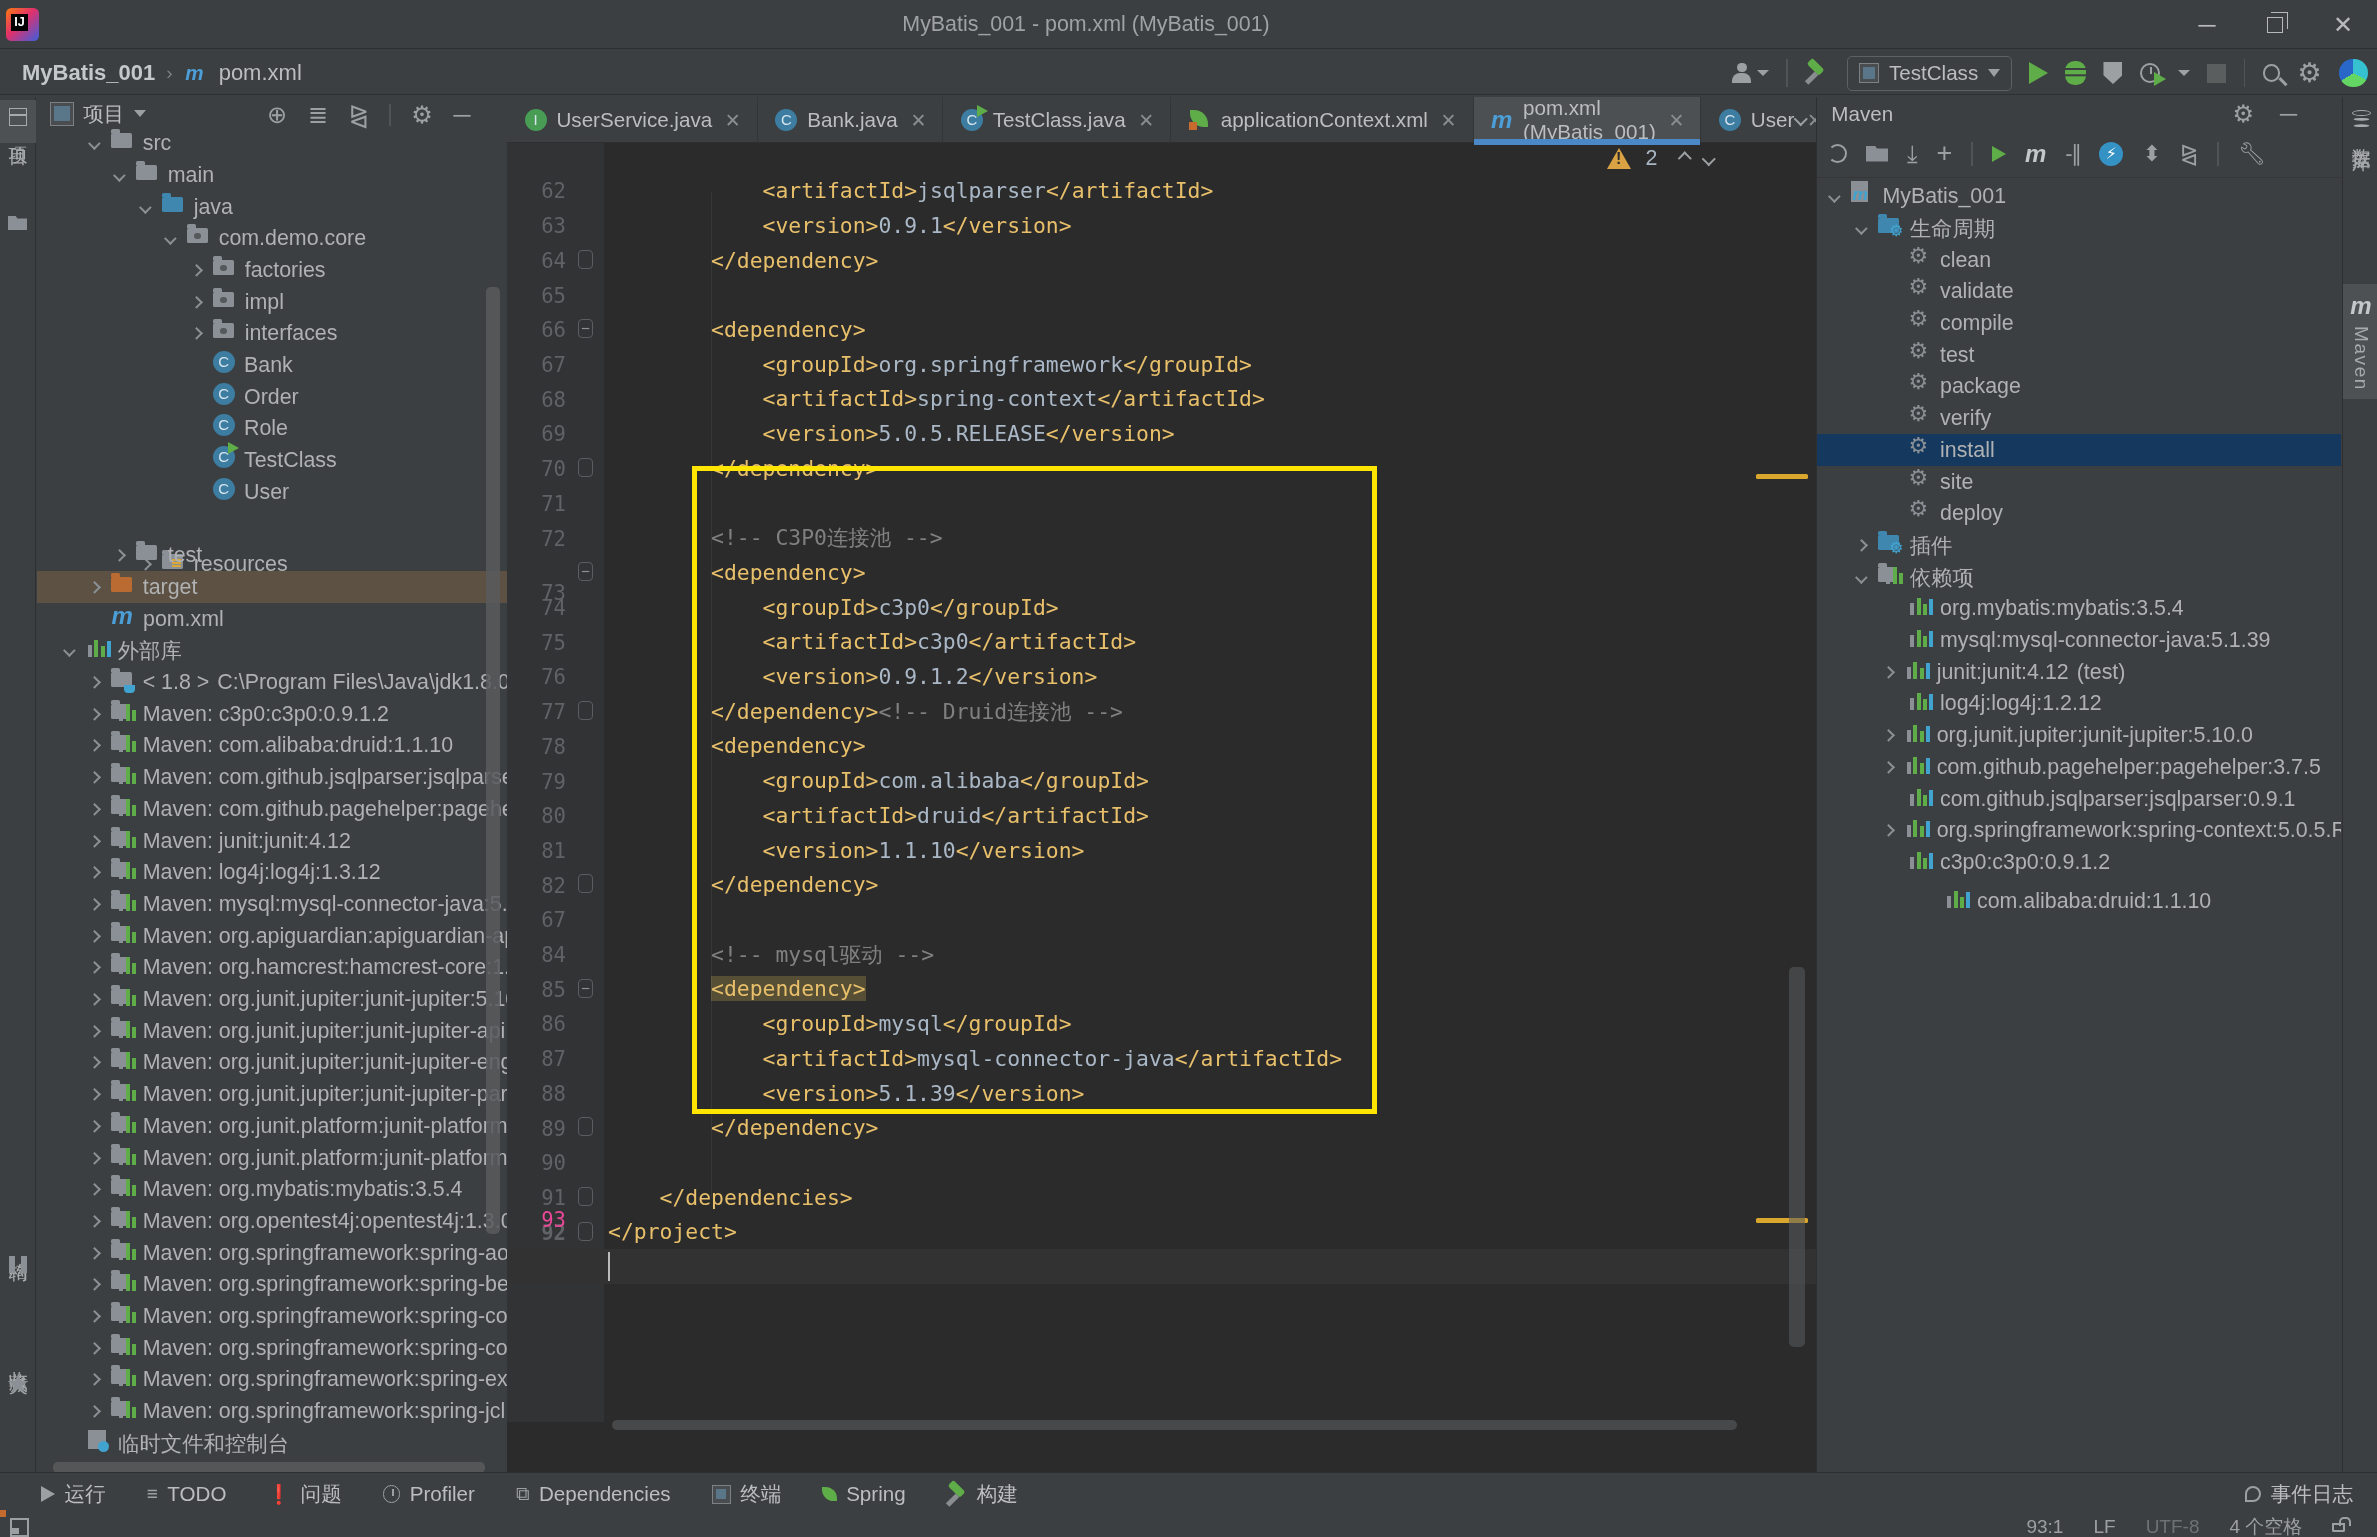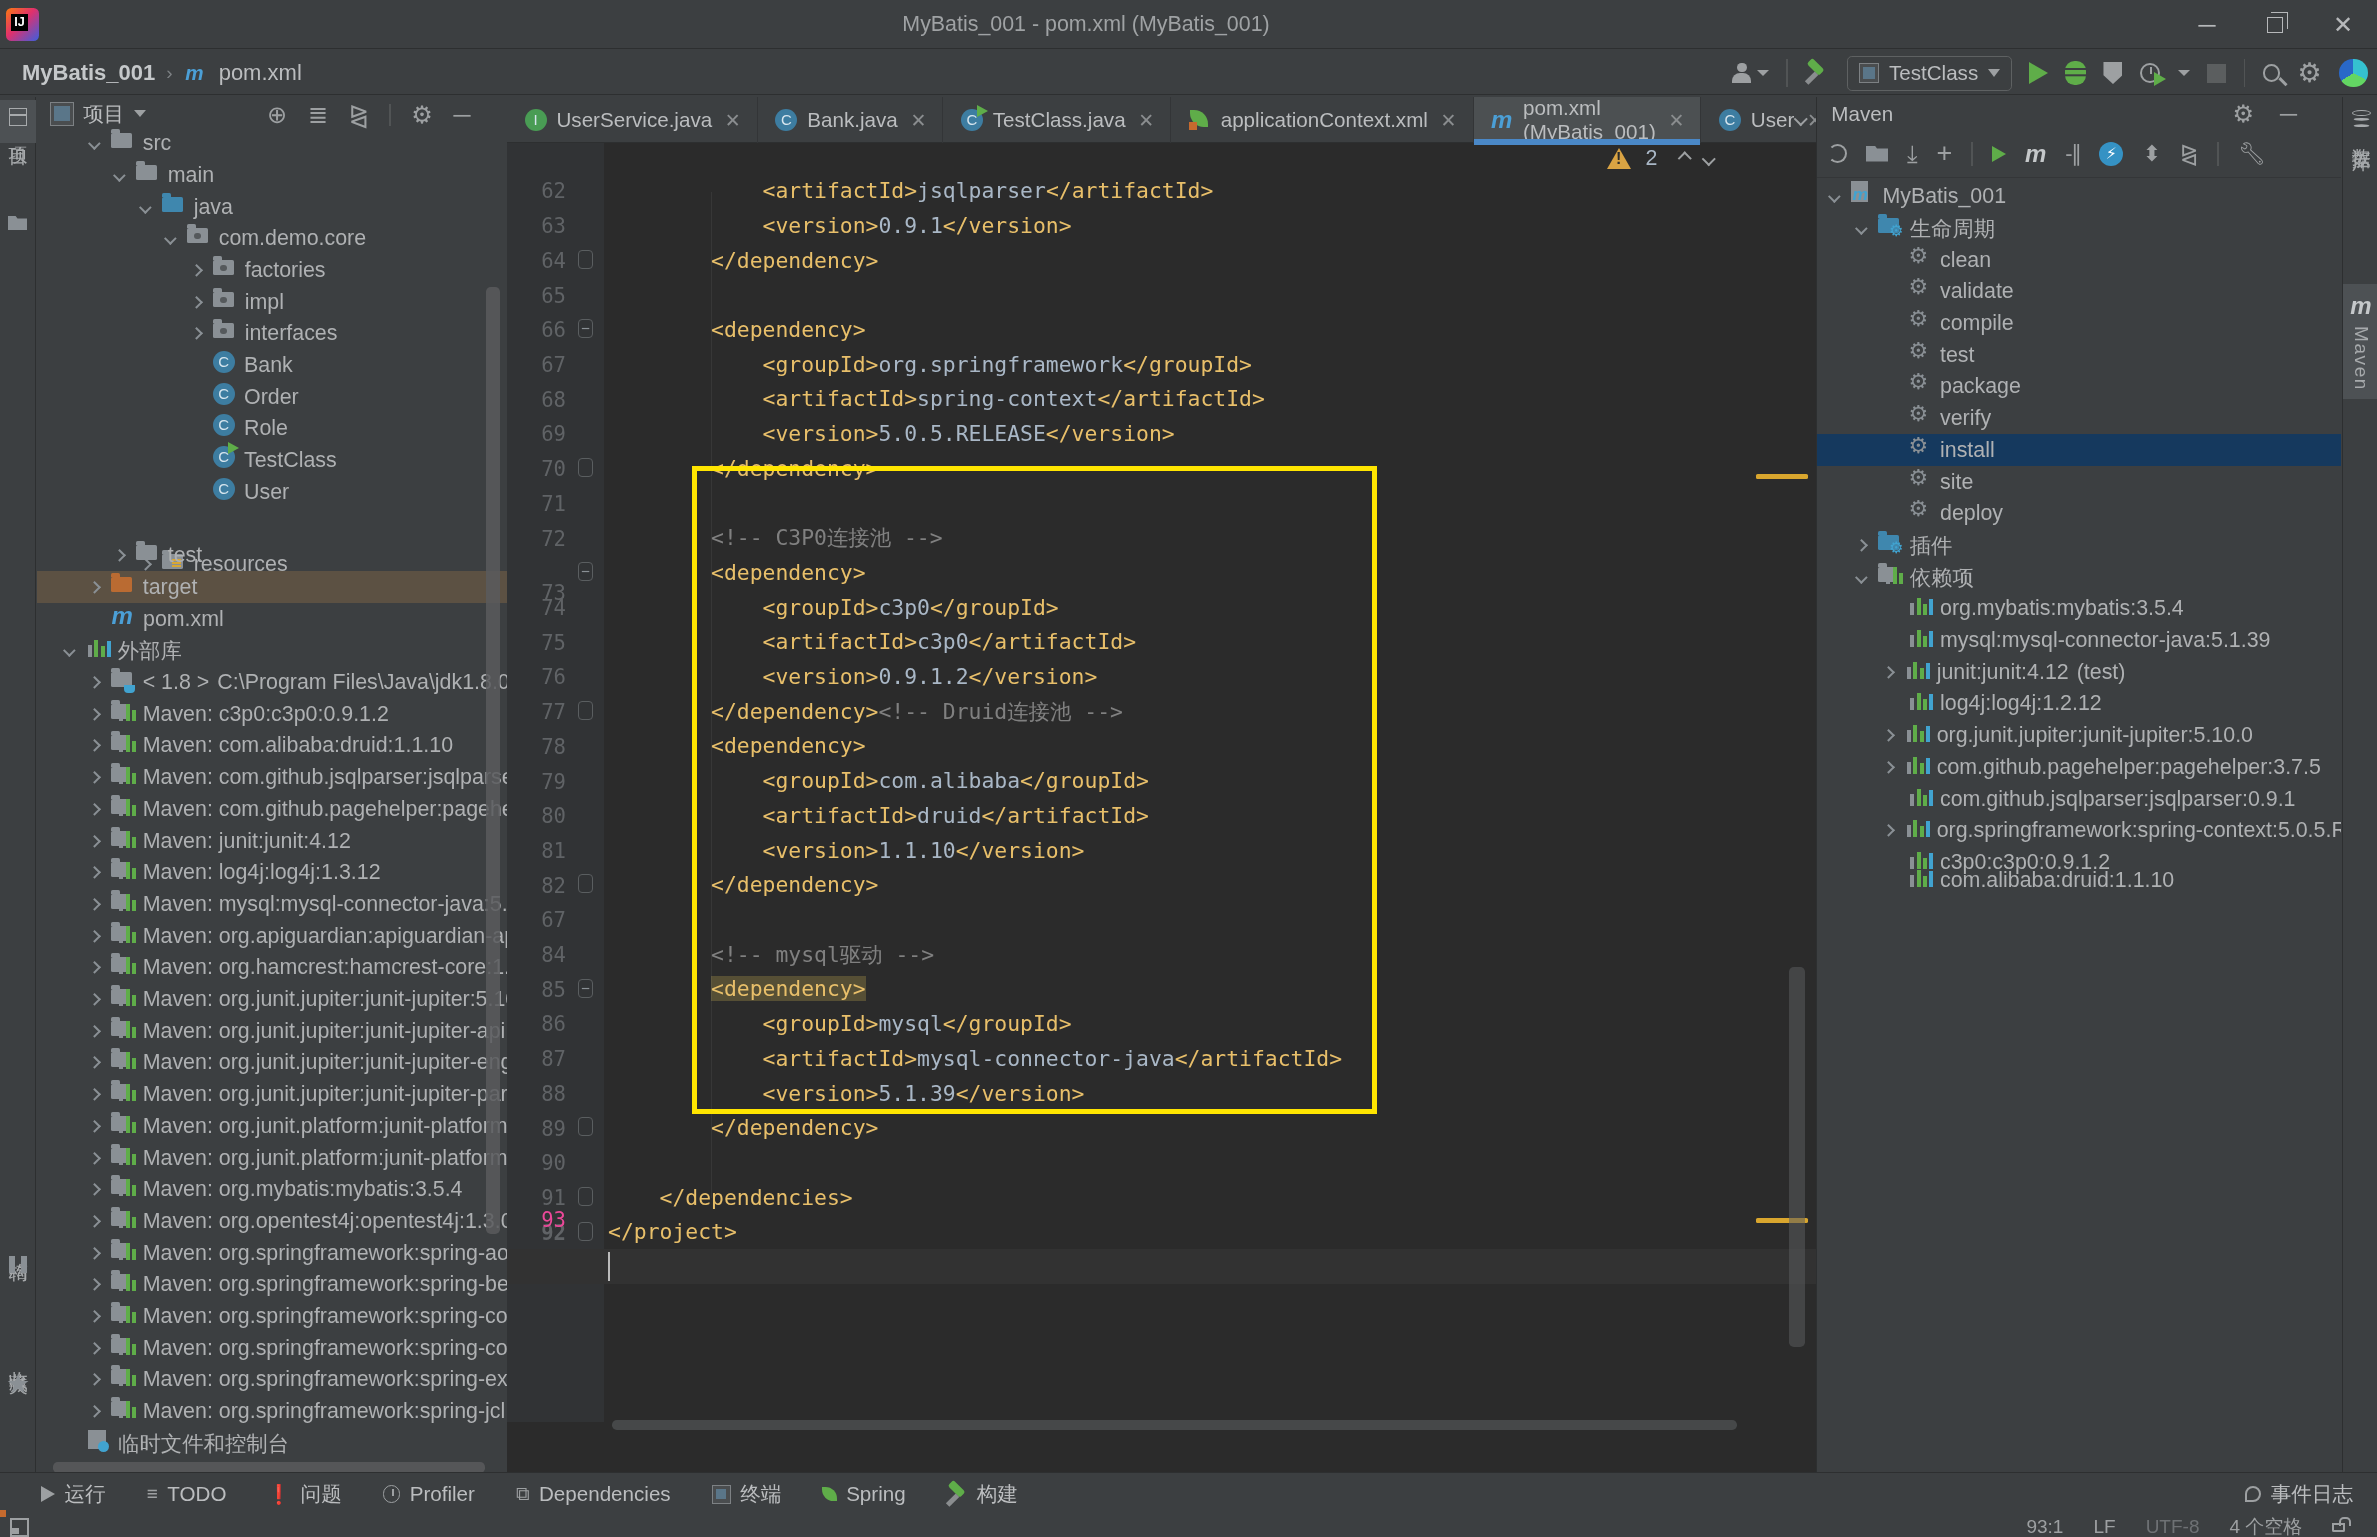--- a/index.html
+++ b/index.html
@@ -829,21 +829,21 @@
         </div>
         <div class="trow" style="top: 749px;">
           <span style="margin-left:90px"><span class="ic"><span class="bars">
                 <i></i>
                 <i></i>
                 <i></i>
                 <i></i>
               </span></span></span>
           <span class="lbl">c3p0:c3p0:0.9.1.2</span>
         </div>
-        <div class="trow" style="top: 767px;">
+        <div class="trow" style="top: 788px; padding-left: 37px;">
           <span style="margin-left:90px"><span class="ic"><span class="bars">
                 <i></i>
                 <i></i>
                 <i></i>
                 <i></i>
               </span></span></span>
           <span class="lbl">com.alibaba:druid:1.1.10</span>
         </div>
       </div>
 

